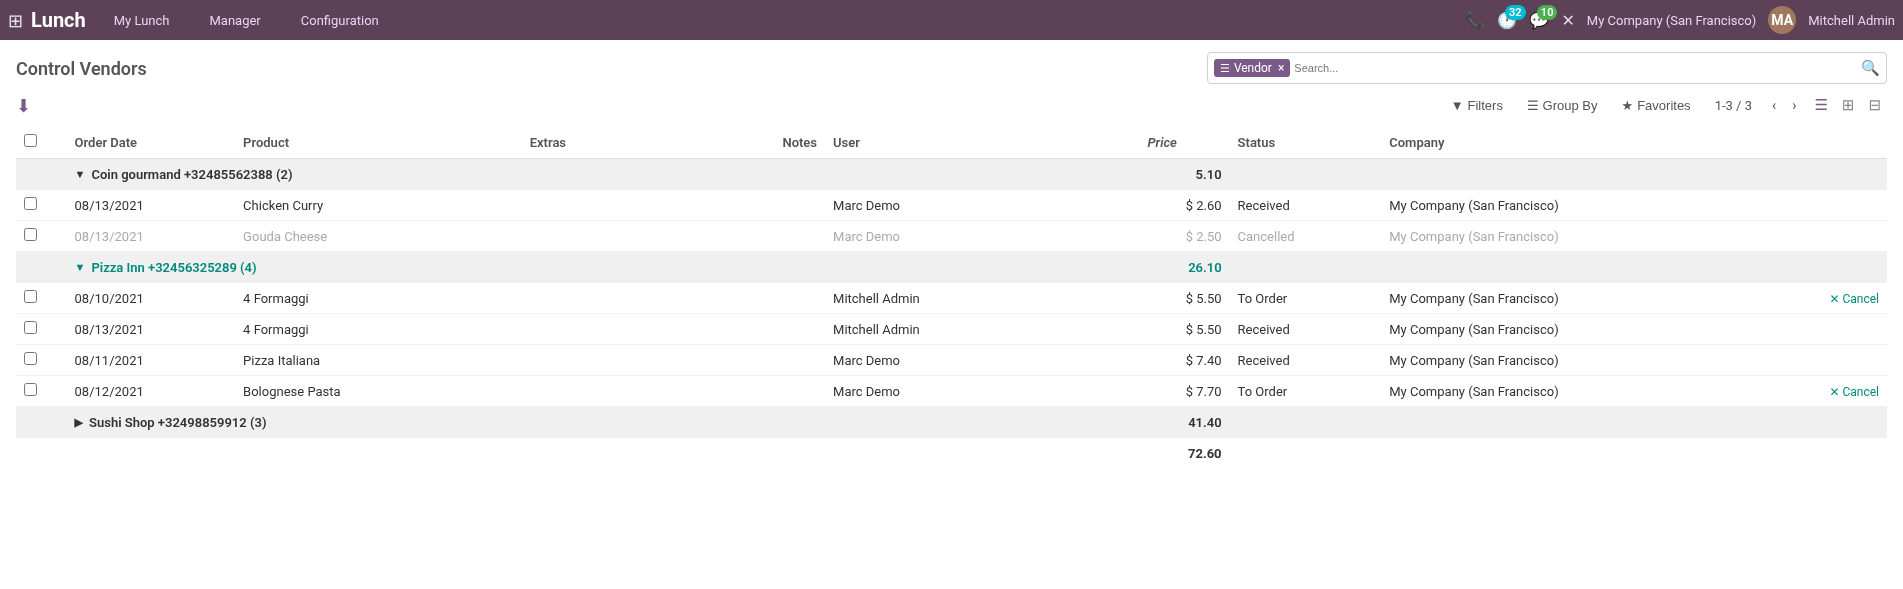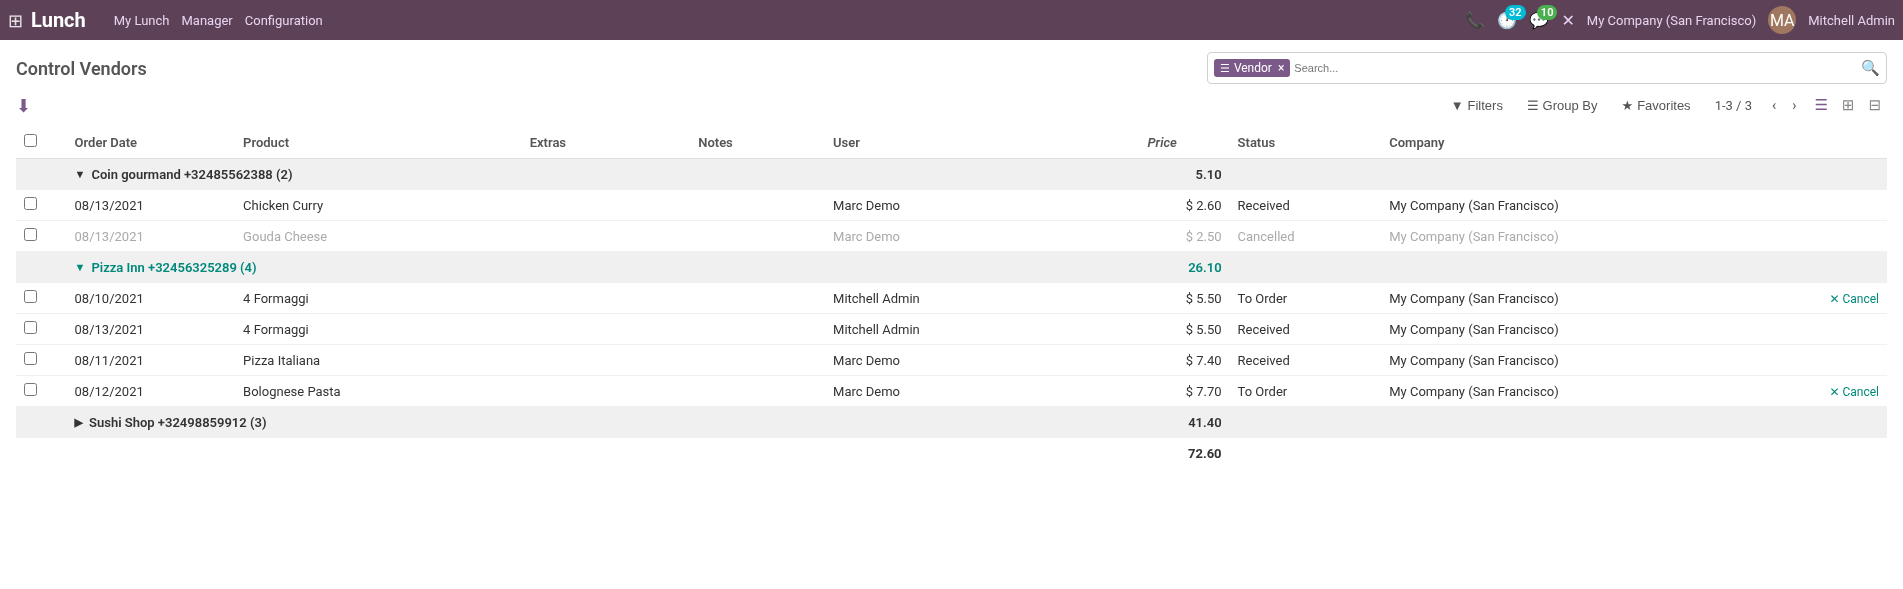--- a/index.html
+++ b/index.html
@@ -9,35 +9,35 @@
     .topnav {
       background: #5d4157;
       display: flex;
       align-items: center;
       height: 40px;
       padding: 0 8px;
       color: #fff;
     }
     .topnav-grid-icon { font-size: 18px; margin-right: 8px; cursor: pointer; color: #fff; opacity: 0.85; }
     .topnav-app-name { font-size: 20px; font-weight: 700; margin-right: 24px; color: #fff; }
-    .topnav-links { display: flex; gap: 4px; flex: 1; }
+    .topnav-links { display: flex; gap: 32px; flex: 1; }
     .topnav-link { color: #e8d5f0; font-size: 13px; cursor: pointer; padding: 4px 4px; }
     .topnav-right { display: flex; align-items: center; gap: 12px; margin-left: auto; }
     .topnav-icon-btn { color: #e8d5f0; cursor: pointer; font-size: 16px; position: relative; }
     .topnav-badge {
       position: absolute; top: -6px; right: -8px;
       background: #00bcd4; color: #fff; border-radius: 10px;
       font-size: 11px; padding: 1px 4px; font-weight: 600;
     }
     .topnav-badge-green { background: #4caf50; }
     .topnav-company { color: #e8d5f0; font-size: 13px; cursor: pointer; }
     .topnav-avatar {
       width: 28px; height: 28px; border-radius: 50%;
       background: #a0785f; display: flex; align-items: center; justify-content: center;
-      font-size: 16px; color: #fff; font-weight: 400; cursor: pointer;
+      font-size: 14px; color: #fff; font-weight: 700; cursor: pointer;
     }
     .topnav-user { color: #e8d5f0; font-size: 13px; cursor: pointer; }
 
     
     .content { padding: 12px 16px; }
 
     
     .search-row {
       display: flex; align-items: center; margin-bottom: 8px;
     }
@@ -110,21 +110,21 @@
 
     tbody tr.data-row td {
       padding: 7px 8px; border-bottom: 1px solid #f0f0f0; vertical-align: middle;
     }
     tbody tr.cancelled-row td { color: #aaa; }
 
     .col-check { width: 30px; }
     .col-orderdate { width: 100px; }
     .col-product { width: 170px; }
     .col-extras { width: 100px; }
-    .col-notes { width: 80px; }
+    .col-notes { width: 80px; text-align: right; }
     .col-user { width: 160px; }
     .col-price { width: 80px; text-align: right; }
     .col-status { width: 90px; }
     .col-company { width: 200px; }
     .col-action { width: 100px; text-align: right; }
 
     .cancel-btn { color: #00897b; cursor: pointer; font-size: 12px; }
 
     .total-row td { padding: 8px 8px; font-weight: 700; }
 

